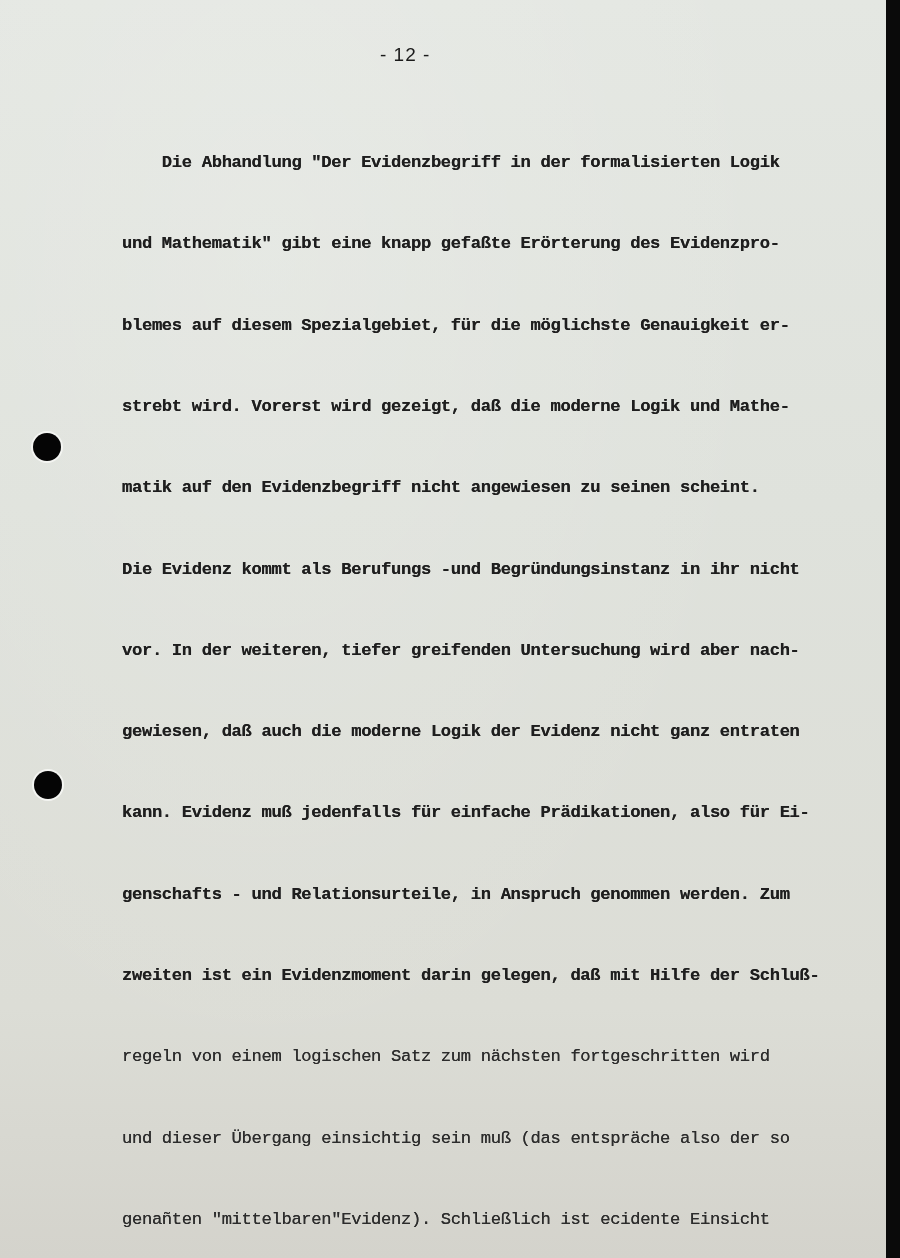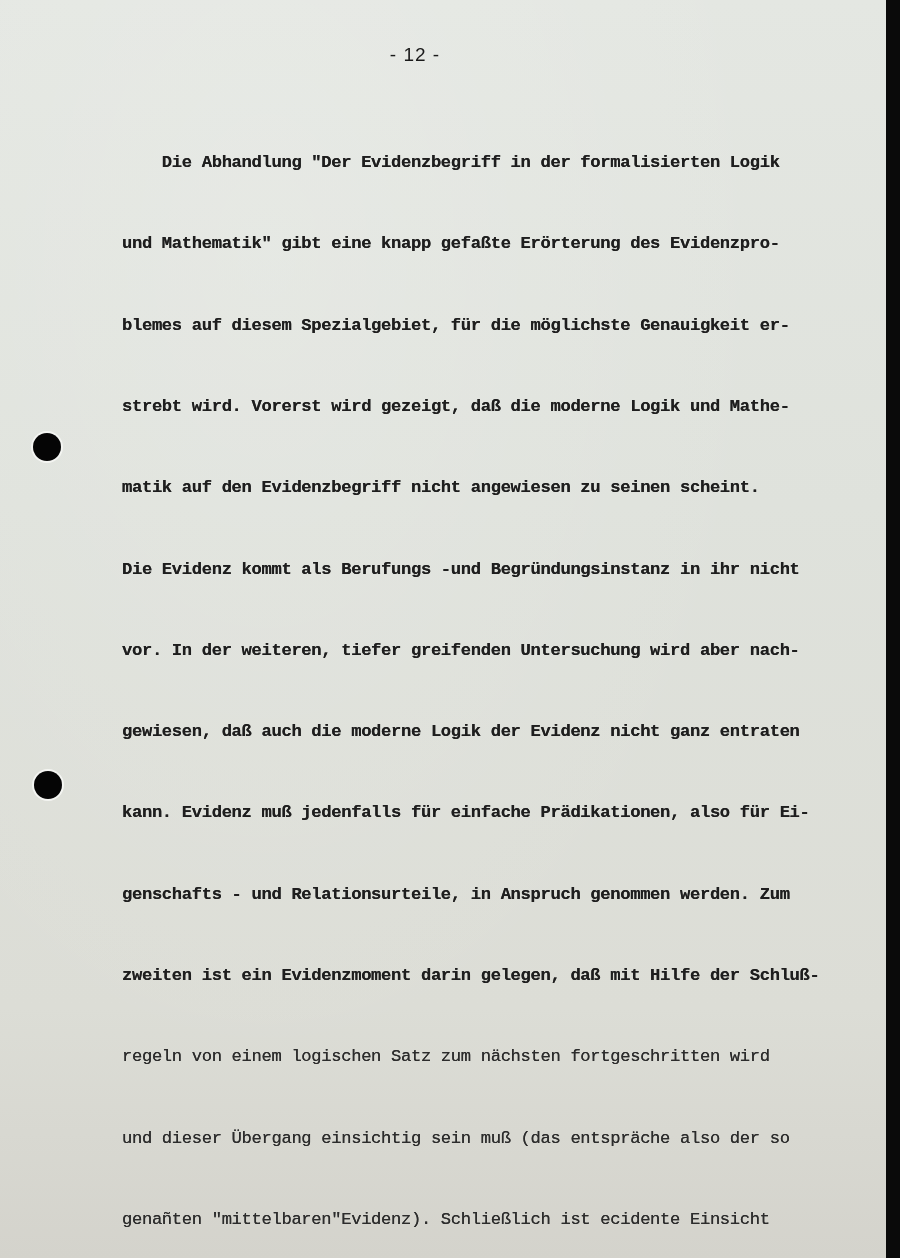--- a/index.html
+++ b/index.html
@@ -21,21 +21,21 @@
   .right-shadow {
     position: absolute; top: 0; right: 0; width: 14px; height: 1258px;
     background: #0a0a0a;
   }
   .punch-hole {
     position: absolute; width: 28px; height: 28px; border-radius: 50%;
     background: #050505;
     box-shadow: 0 0 0 2px #f4f5f2;
   }
   .page-number {
-    position: absolute; left: 380px; top: 44px; width: 70px; text-align: center;
+    position: absolute; left: 380px; top: 44px; width: 70px; text-align: left;
     font-family: "Liberation Sans", sans-serif; font-size: 19px; color: #1a1a1a;
     letter-spacing: 1px;
   }
   .text-block {
     position: absolute; left: 122px; top: 95px; width: 780px;
     font-family: "Liberation Mono", "DejaVu Sans Mono", monospace;
     font-size: 17.2px; line-height: 27.1px; color: #1e1e1e;
     white-space: pre;
     letter-spacing: -0.35px;
     font-weight: bold;

